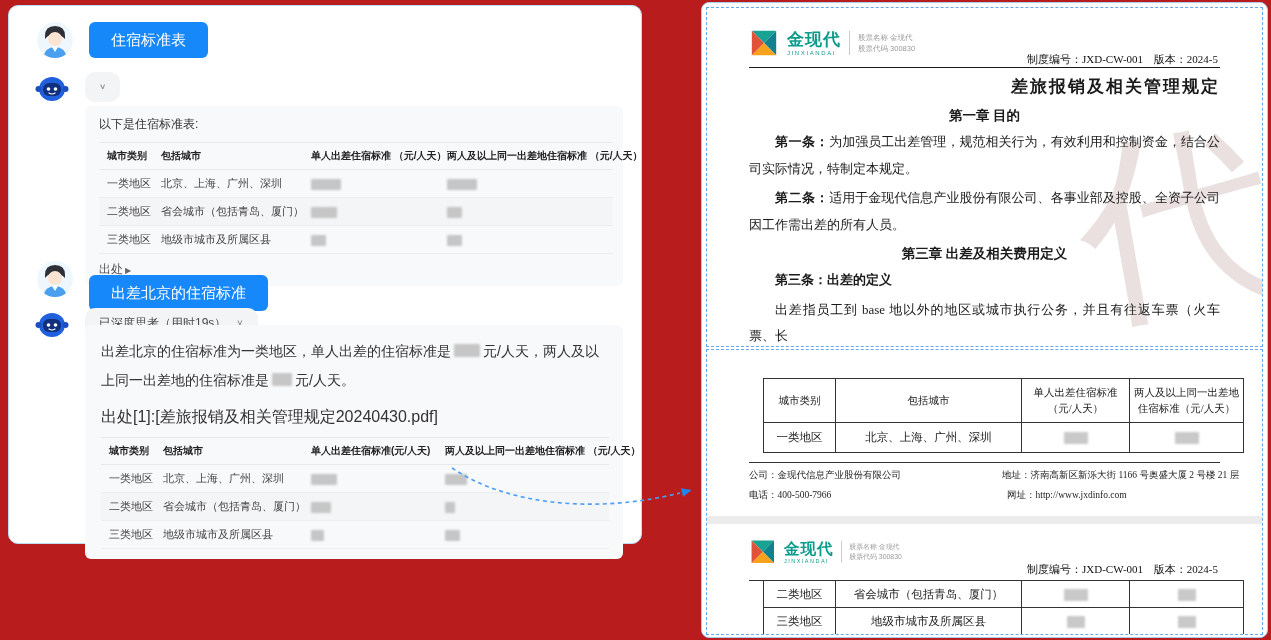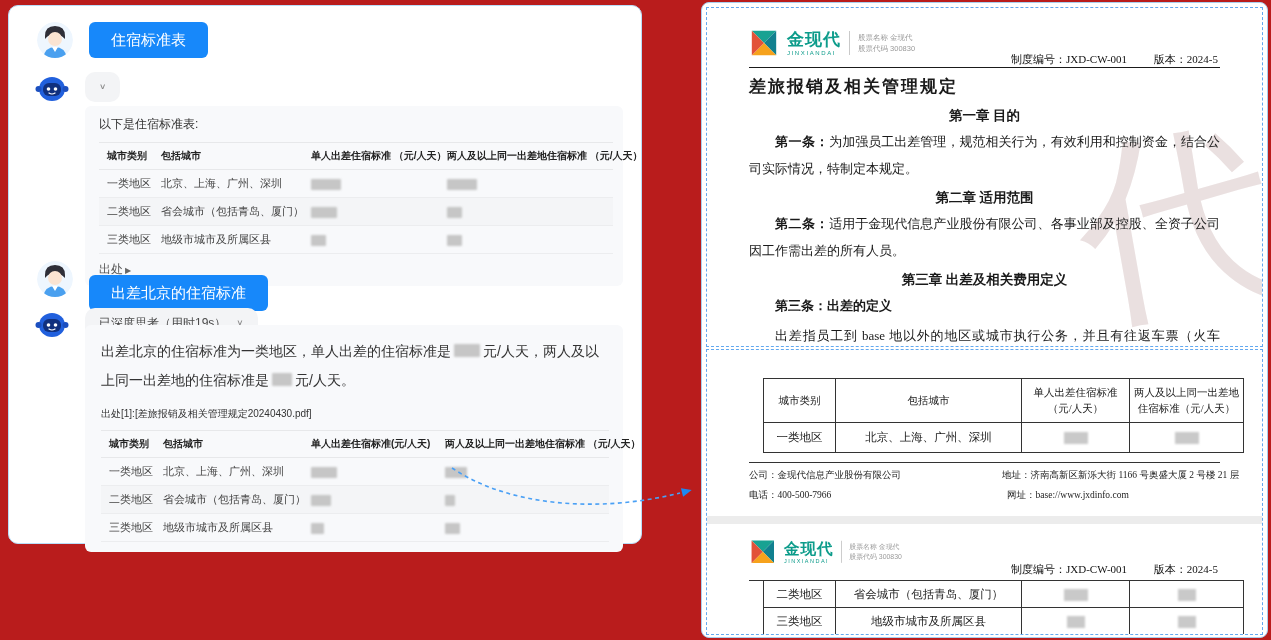--- a/index.html
+++ b/index.html
@@ -24,21 +24,21 @@
   .chat-table th{font-size:10px;font-weight:bold;color:#222;text-align:left;padding:6px 8px;
                  border-top:1px solid #e7e8ea;border-bottom:1px solid #e7e8ea;white-space:nowrap;overflow:visible;}
   .chat-table td{font-size:11px;color:#444;padding:6px 8px;border-bottom:1px solid #ecedef;white-space:nowrap;}
   .chat-table tbody tr:nth-child(2){background:#f4f5f7;}
   .blur{display:inline-block;height:11px;background:#c6c6c6;border-radius:1px;
         filter:blur(1.3px);vertical-align:middle;}
   .source{margin-top:7px;font-size:12px;color:#555;cursor:pointer;}
   .source .caret{font-size:8px;color:#666;margin-left:2px;}
   .answer{font-size:14px;color:#333;line-height:29px;}
   .answer .blur{height:13px;margin:0 3px;vertical-align:-1px;}
-  .src-ref{margin-top:12px;font-size:10px;color:#333;cursor:pointer;}
+  .src-ref{margin-top:12px;font-size:16px;color:#333;cursor:pointer;}
 
   
   .arrow{position:absolute;left:430px;top:445px;width:290px;height:80px;overflow:visible;}
 
   
   .right-wrap{position:absolute;left:701px;top:2px;width:567px;height:636px;
               border:1px solid #aacfee;border-radius:8px;background:#fff;box-sizing:border-box;}
   .page{position:absolute;left:4px;width:557px;border:1px dashed #62a8ef;background:#fff;
         box-sizing:border-box;overflow:hidden;
         font-family:"Liberation Serif","DejaVu Serif",serif;color:#1a1a1a;}
@@ -47,25 +47,25 @@
 
   .logo-row{position:absolute;display:flex;align-items:center;gap:8px;}
   .logo-mark{width:30px;height:30px;flex:0 0 auto;}
   .brand{display:flex;flex-direction:column;line-height:1;}
   .brand .cn{font-family:"Liberation Sans",sans-serif;font-weight:bold;font-size:17px;color:#0d9c8b;letter-spacing:1px;}
   .brand .en{font-family:"Liberation Sans",sans-serif;font-size:6px;color:#0d9c8b;letter-spacing:1.6px;margin-top:2px;}
   .logo-div{width:1px;height:24px;background:#c9c9c9;}
   .stock{font-family:"Liberation Sans",sans-serif;font-size:7.5px;color:#9a9a9a;line-height:11px;white-space:nowrap;}
 
   .doc-meta{position:absolute;right:44px;font-size:11px;color:#111;white-space:nowrap;}
-  .doc-meta .gap{margin-left:24px;}
+  .doc-meta .gap{margin-left:8px;}
   .doc-hr{position:absolute;left:42px;right:42px;border-top:1.5px solid #1a1a1a;}
 
   .doc-flow{position:absolute;left:42px;right:42px;top:62px;z-index:1;}
-  .doc-title{margin:4px 0 0;text-align:left;font-weight:bold;font-size:17px;line-height:26px;letter-spacing:2px;}
+  .doc-title{margin:4px 0 0;text-align:right;font-weight:bold;font-size:17px;line-height:26px;letter-spacing:2px;}
   .doc-h{margin:6px 0 0;text-align:center;font-weight:bold;font-size:13.5px;line-height:20px;}
   .doc-p{margin:3px 0 0;font-size:13px;line-height:26.5px;text-indent:2em;text-align:justify;}
   .doc-p b{letter-spacing:.5px;}
   .watermark{position:absolute;left:372px;top:116px;font-size:200px;line-height:1;color:#eae0e0;
              transform:rotate(-10deg);z-index:0;font-family:"Liberation Serif",serif;}
 
   .sec-title{position:absolute;left:56px;top:8px;font-size:12.5px;}
   .doc-table{position:absolute;left:56px;border-collapse:collapse;table-layout:fixed;width:480px;}
   .doc-table th,.doc-table td{border:1.2px solid #333;text-align:center;vertical-align:middle;
       font-weight:normal;padding:2px 4px;overflow:hidden;}
@@ -263,21 +263,20 @@
       <div class="doc-meta" style="top:44px">
         <span>制度编号：JXD-CW-001</span>
         <span class="gap">版本：2024-5</span>
       </div>
       <div class="doc-hr" style="top:59px"></div>
 
       <div class="doc-flow">
         <h1 class="doc-title">差旅报销及相关管理规定</h1>
         <h2 class="doc-h">第一章 目的</h2>
         <p class="doc-p"><b>第一条：</b><span>为加强员工出差管理，规范相关行为，有效利用和控制资金，结合公司实际情况，特制定本规定。</span></p>
-        <h2 class="doc-h">第二章 适用范围</h2>
         <p class="doc-p"><b>第二条：</b><span>适用于金现代信息产业股份有限公司、各事业部及控股、全资子公司因工作需出差的所有人员。</span></p>
         <h2 class="doc-h">第三章 出差及相关费用定义</h2>
         <p class="doc-p" style="font-weight:bold">第三条：出差的定义</p>
         <p class="doc-p">出差指员工到 base 地以外的地区或城市执行公务，并且有往返车票（火车票、长</p>
 
       </div>
     </section>
 
     <section class="page page2">
 
@@ -309,21 +308,21 @@
             <td><span class="doc-blur"></span></td>
             <td><span class="doc-blur"></span></td>
           </tr>
         </tbody>
       </table>
 
       <div class="foot-hr"></div>
       <div class="foot" style="left:42px;top:119px">公司：金现代信息产业股份有限公司</div>
       <div class="foot" style="left:295px;top:119px">地址：济南高新区新泺大街 1166 号奥盛大厦 2 号楼 21 层</div>
       <div class="foot" style="left:42px;top:139px">电话：400-500-7966</div>
-      <div class="foot" style="left:300px;top:139px">网址：base://www.jxdinfo.com</div>
+      <div class="foot" style="left:300px;top:139px">网址：http://www.jxdinfo.com</div>
 
       <div class="page-sep"></div>
 
       <div class="logo-row" style="left:42px;top:188px;transform:scale(.92);transform-origin:left top">
         <svg class="logo-mark" viewBox="0 0 32 32">
           <path d="M3 3 L29 3 L16 16 Z" fill="#18a292"></path>
           <path d="M29 3 L29 29 L16 16 Z" fill="#11808f"></path>
           <path d="M3 29 L29 29 L16 16 Z" fill="#f6a21c"></path>
           <path d="M3 3 L16 16 L3 29 Z" fill="#e25238"></path>
         </svg>

